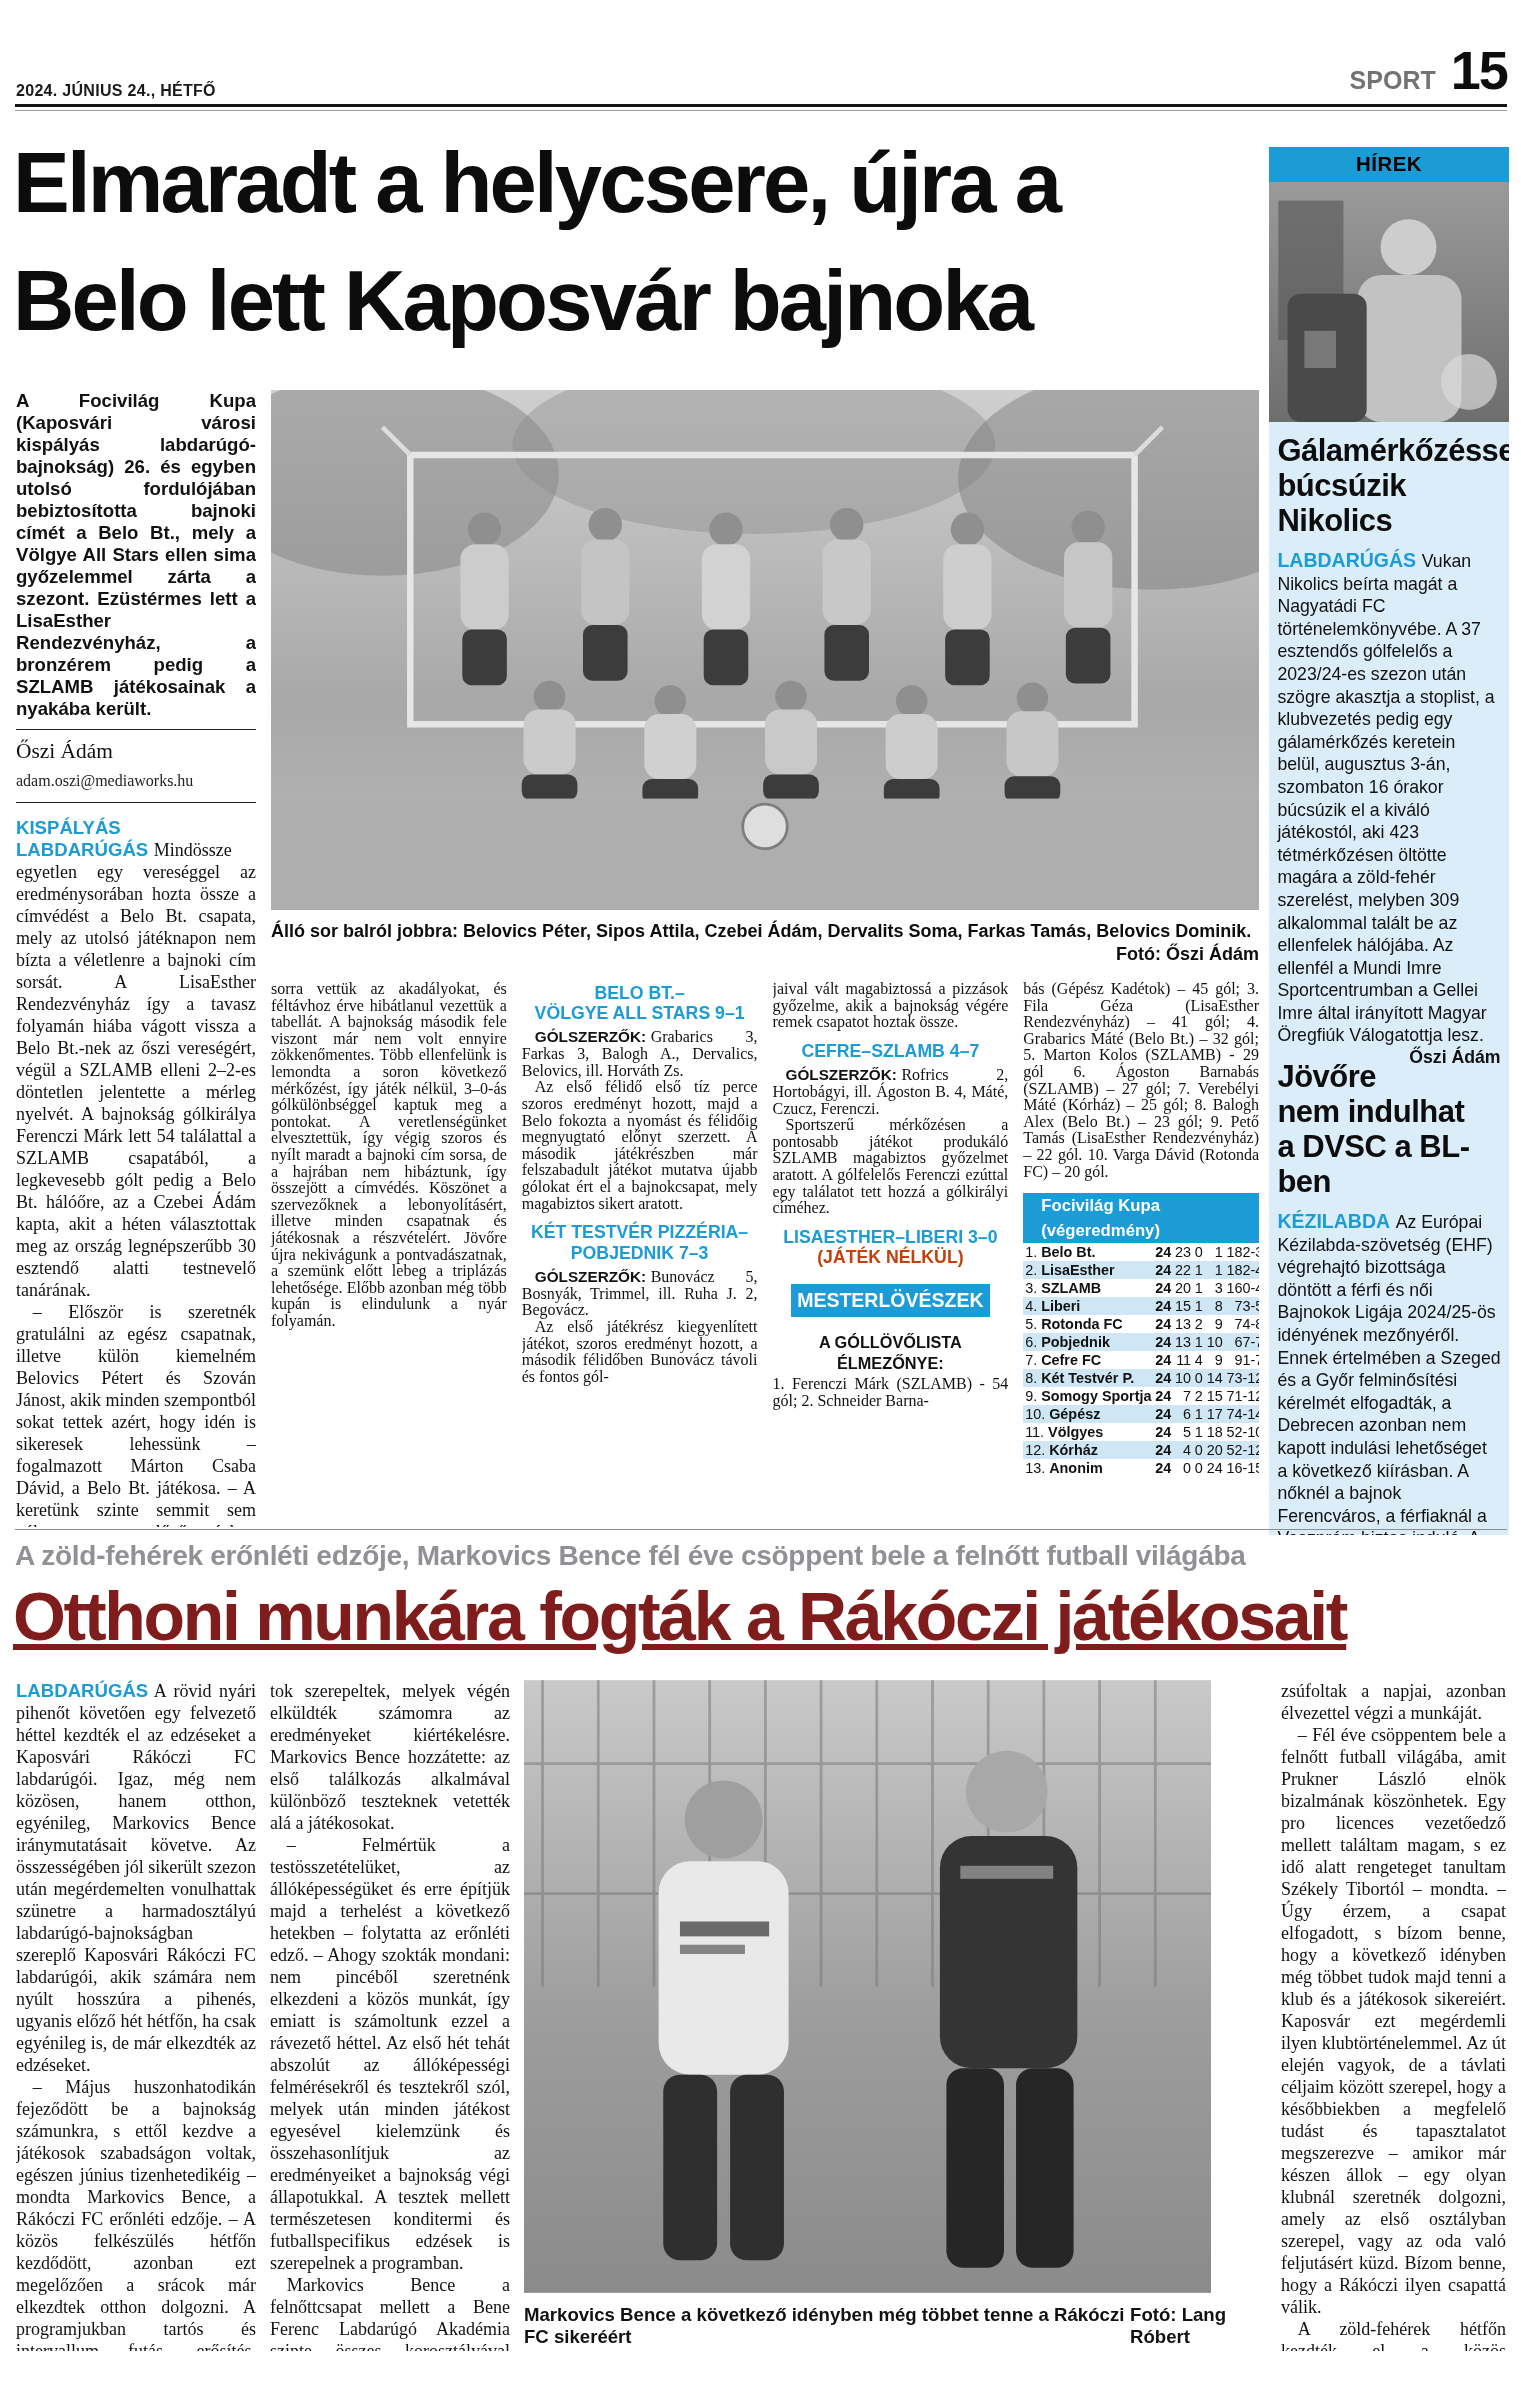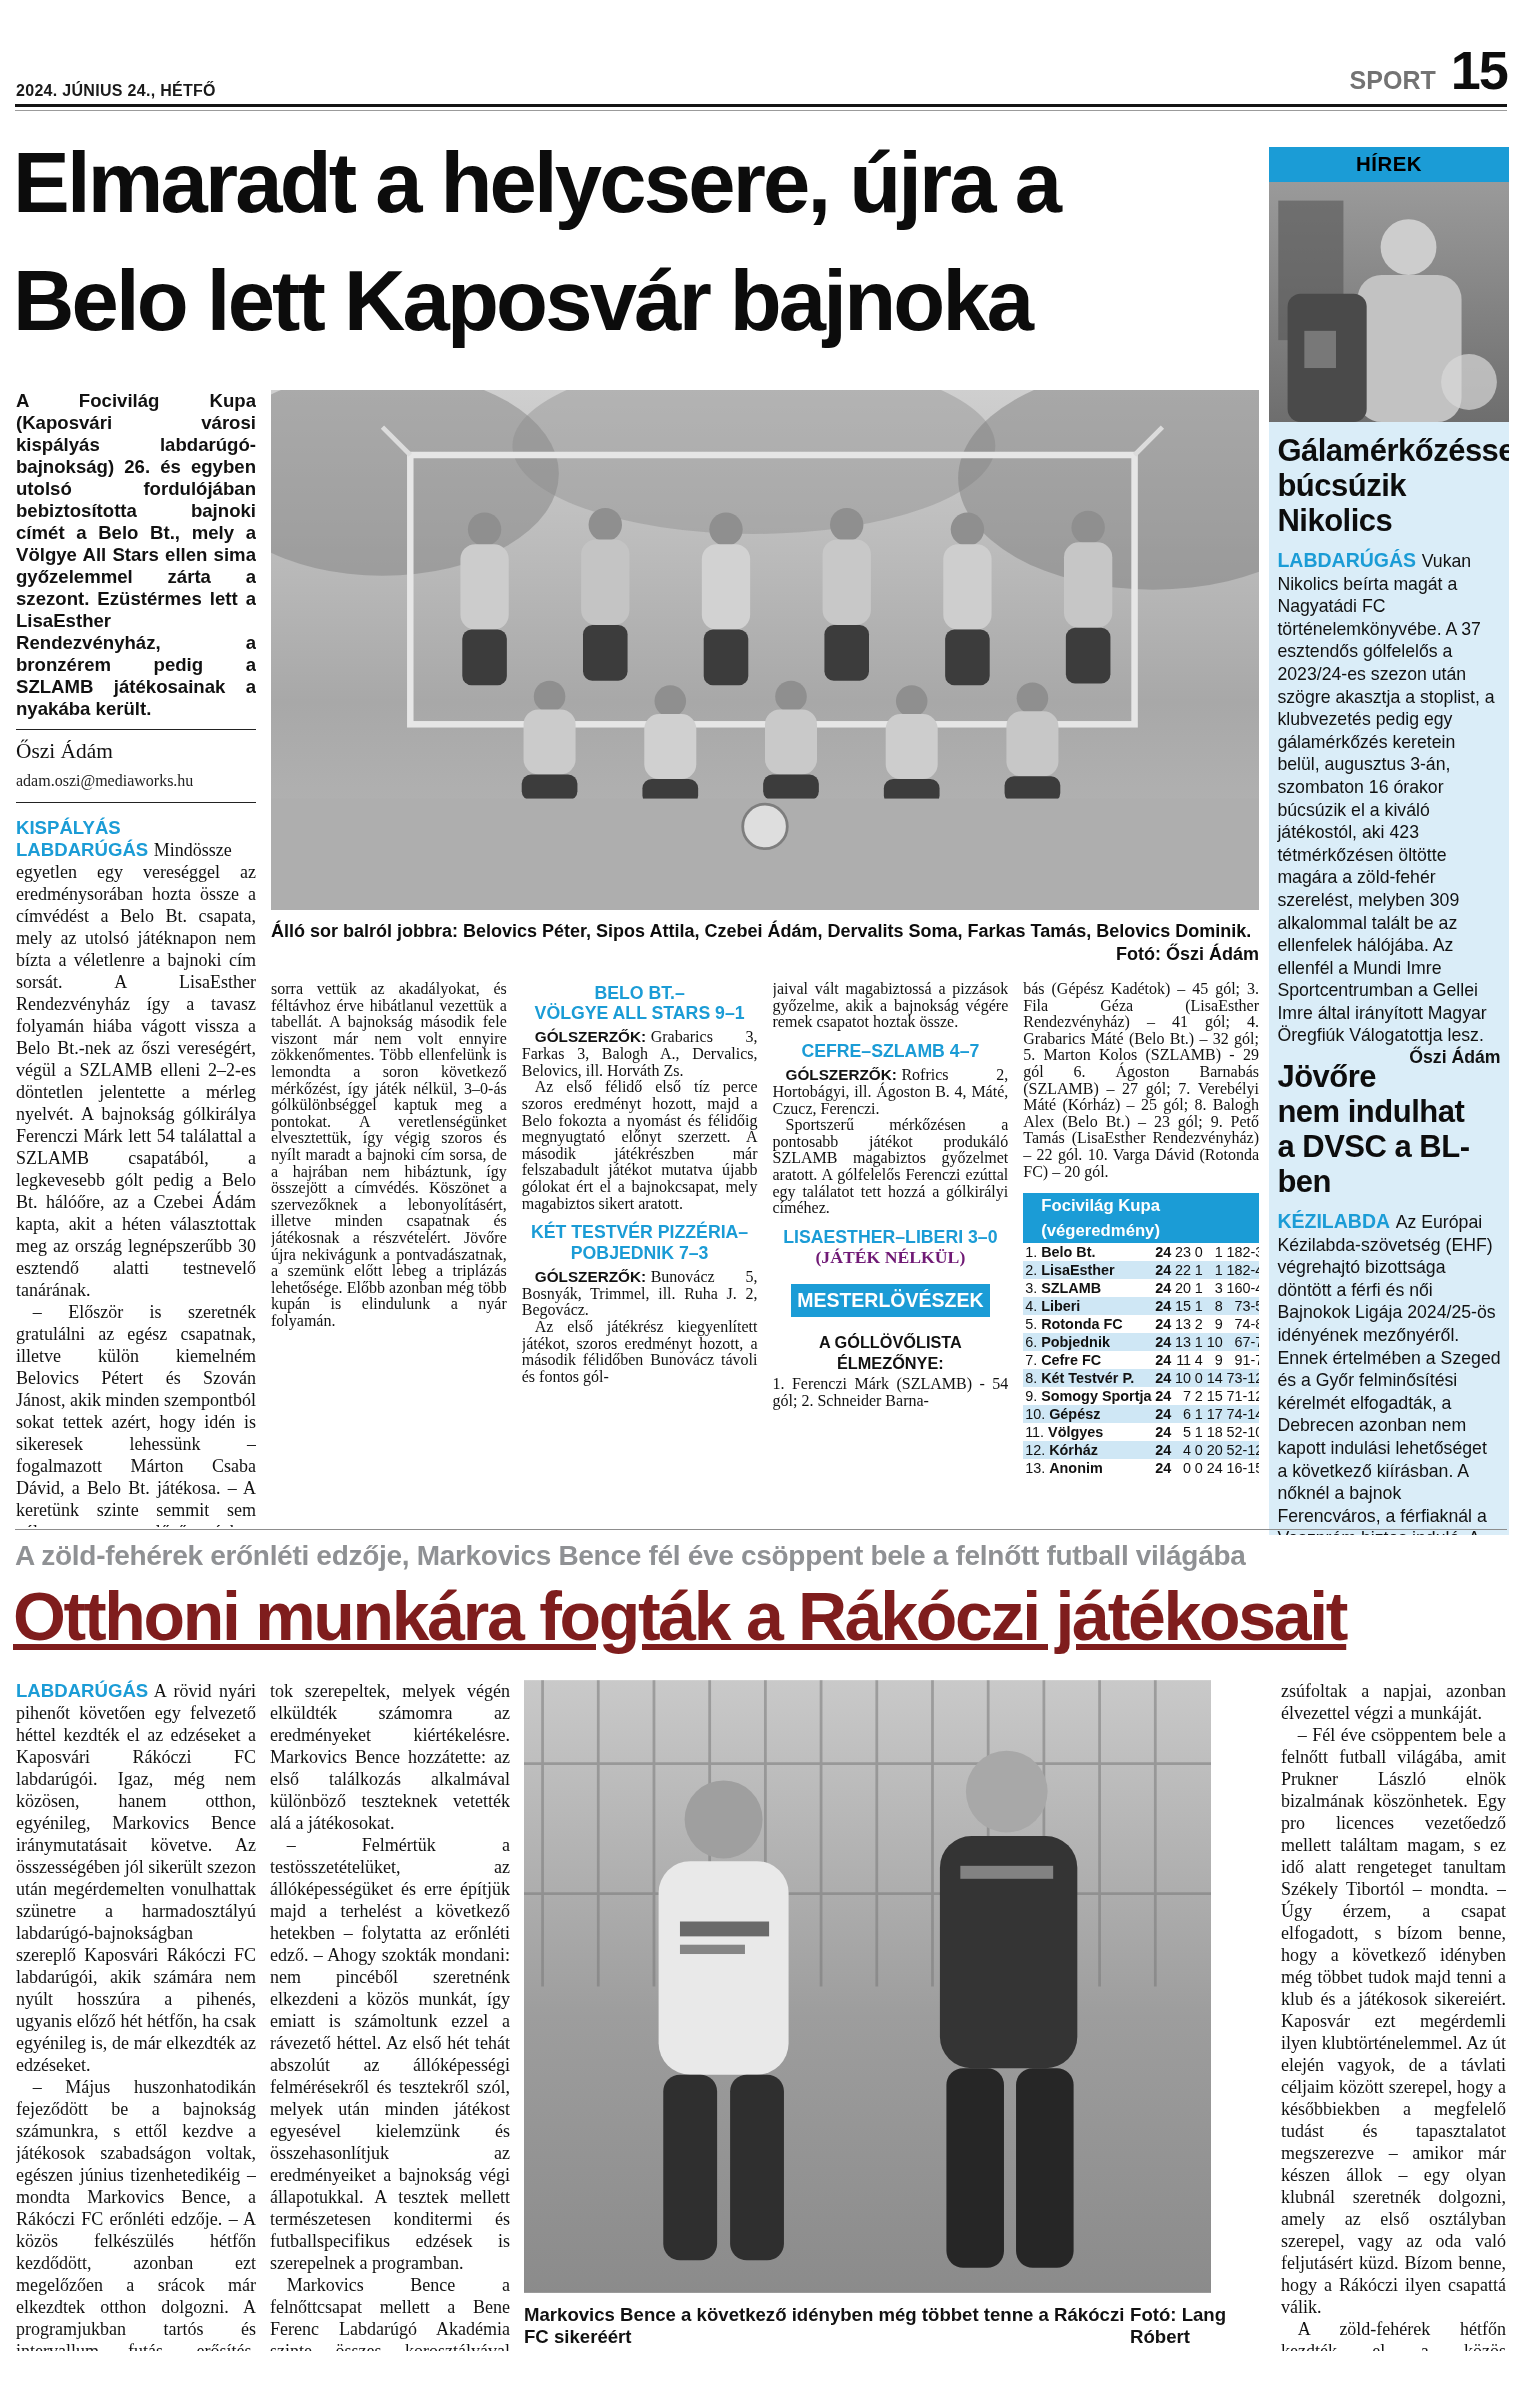--- a/index.html
+++ b/index.html
@@ -42,21 +42,21 @@
   .credit{margin-left:auto;}
 
   
   .cols4{position:absolute;left:271px;top:981px;width:988px;height:546px;display:flex;gap:15px;}
   .c4{width:236px;overflow:hidden;}
   .sp{font:400 16px/16.6px "Liberation Serif",serif;text-align:justify;margin:0;}
   .sp.ind{text-indent:13px;}
   .glabel{font:700 15.3px "Liberation Sans",sans-serif;padding-right:4.6px;}
   .mh{font:700 17.7px/20.4px "Liberation Sans",sans-serif;color:var(--blue);text-align:center;margin:10.2px 0 4.6px;}
   .mh .l{display:block;}
-  .mh .black{color:#701a75;font-family:Liberation Serif, serif;}
+  .mh .black{color:#c2410c;}
   .mbanner{background:var(--blue);color:#fff;font:700 19.5px/33px "Liberation Sans",sans-serif;text-align:center;width:199px;margin:16.7px auto 15px;}
   .tophead{font:700 16.3px/20.4px "Liberation Sans",sans-serif;text-align:center;margin:3.7px 0 2.8px;}
 
   
   .tblwrap{margin-top:13px;}
   .ttitle{background:var(--blue);color:#fff;font:700 16.7px/25px "Liberation Sans",sans-serif;padding:0 18px;}
   .stand{width:100%;border-collapse:collapse;font:400 14.4px/18px "Liberation Sans",sans-serif;}
   .stand td{padding:0 1.9px;white-space:nowrap;}
   .stand td.team{text-align:left;width:108px;}
   .stand .tn{font-weight:700;}

